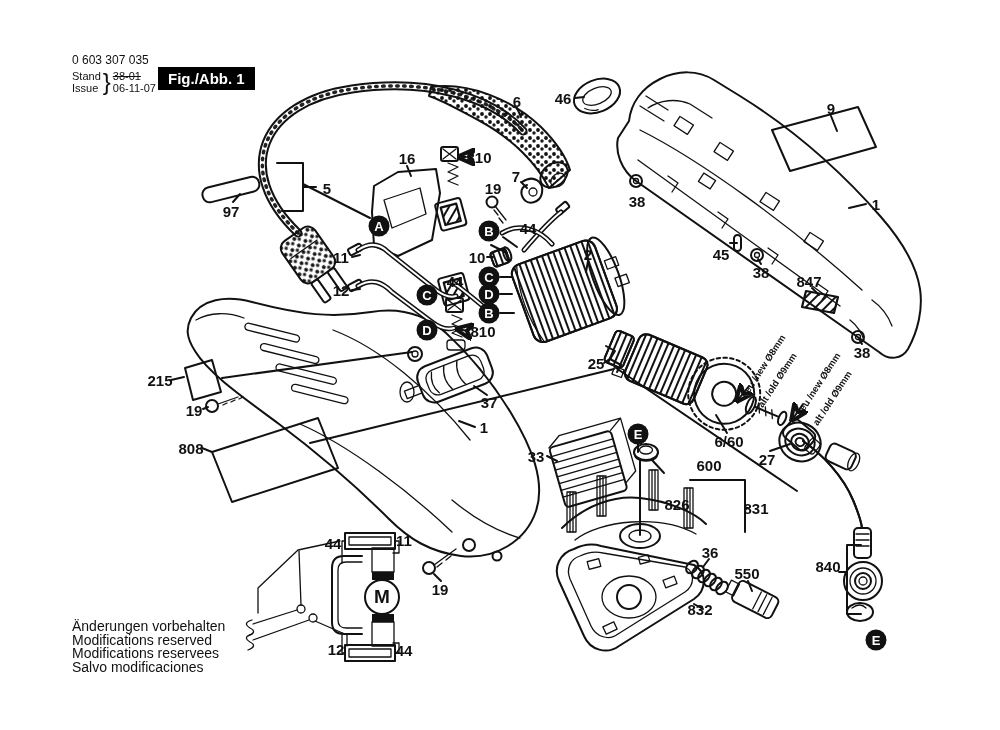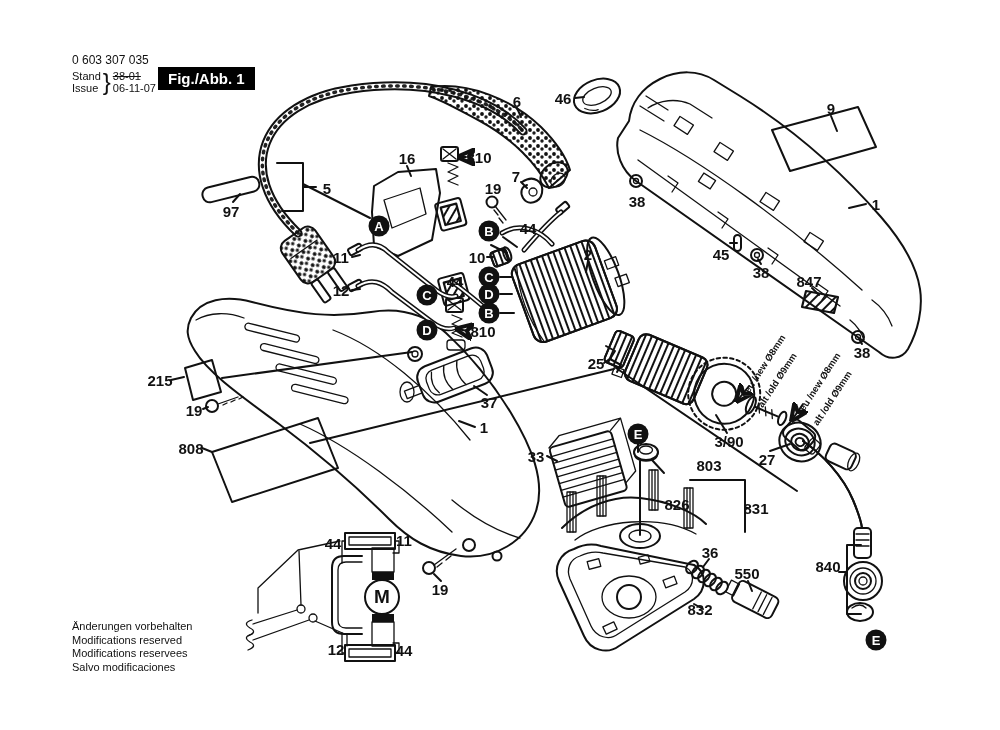--- a/index.html
+++ b/index.html
@@ -26,21 +26,21 @@
            transform:translate(-50%,-50%);}
   .note{position:absolute;font-weight:bold;font-size:9.5px;white-space:nowrap;
         transform:translate(-50%,-50%) rotate(-57deg);}
   .header{position:absolute;left:72px;top:53px;font-size:12px;}
   .stand-row{display:flex;align-items:center;margin-top:3px;font-size:11px;}
   .si-col,.date-col{display:flex;flex-direction:column;line-height:12px;}
   .brace{font-size:24px;font-weight:normal;margin:0 2px;line-height:20px;}
   .struck{text-decoration:line-through;}
   .figbox{position:absolute;left:158px;top:67px;background:#000;color:#fff;
           font-weight:bold;font-size:15px;padding:2px 9px;border:1px solid #000;}
-  .footer{position:absolute;left:72px;top:620px;font-size:11px;line-height:13.5px;}
+  .footer{position:absolute;left:72px;top:620px;font-size:14px;line-height:13.5px;}
   .mlabel{position:absolute;font-weight:bold;font-size:19px;transform:translate(-50%,-50%);}
 </style>
 </head>
 <body>
 
 <div id="canvas">
 
 <svg width="1000" height="730" viewBox="0 0 1000 730">
   <defs>
     <pattern id="speck" width="8" height="8" patternUnits="userSpaceOnUse">
@@ -444,22 +444,22 @@
 <div class="plabel" style="left:483px;top:331px">810</div>
 <div class="plabel" style="left:596px;top:363px">25</div>
 <div class="plabel" style="left:489px;top:402px">37</div>
 <div class="plabel" style="left:160px;top:380px">215</div>
 <div class="plabel" style="left:194px;top:410px">19</div>
 <div class="plabel" style="left:484px;top:427px">1</div>
 <div class="plabel" style="left:191px;top:448px">808</div>
 <div class="plabel" style="left:536px;top:456px">33</div>
 <div class="plabel" style="left:677px;top:504px">826</div>
 <div class="plabel" style="left:756px;top:508px">831</div>
-<div class="plabel" style="left:729px;top:441px">3/90</div>
-<div class="plabel" style="left:709px;top:465px">803</div>
+<div class="plabel" style="left:729px;top:441px">6/60</div>
+<div class="plabel" style="left:709px;top:465px">600</div>
 <div class="plabel" style="left:767px;top:459px">27</div>
 <div class="plabel" style="left:710px;top:552px">36</div>
 <div class="plabel" style="left:747px;top:573px">550</div>
 <div class="plabel" style="left:700px;top:609px">832</div>
 <div class="plabel" style="left:828px;top:566px">840</div>
 <div class="plabel" style="left:440px;top:589px">19</div>
 <div class="plabel" style="left:333px;top:543px">44</div>
 <div class="plabel" style="left:404px;top:540px">11</div>
 <div class="plabel" style="left:336px;top:649px">12</div>
 <div class="plabel" style="left:404px;top:650px">44</div>

